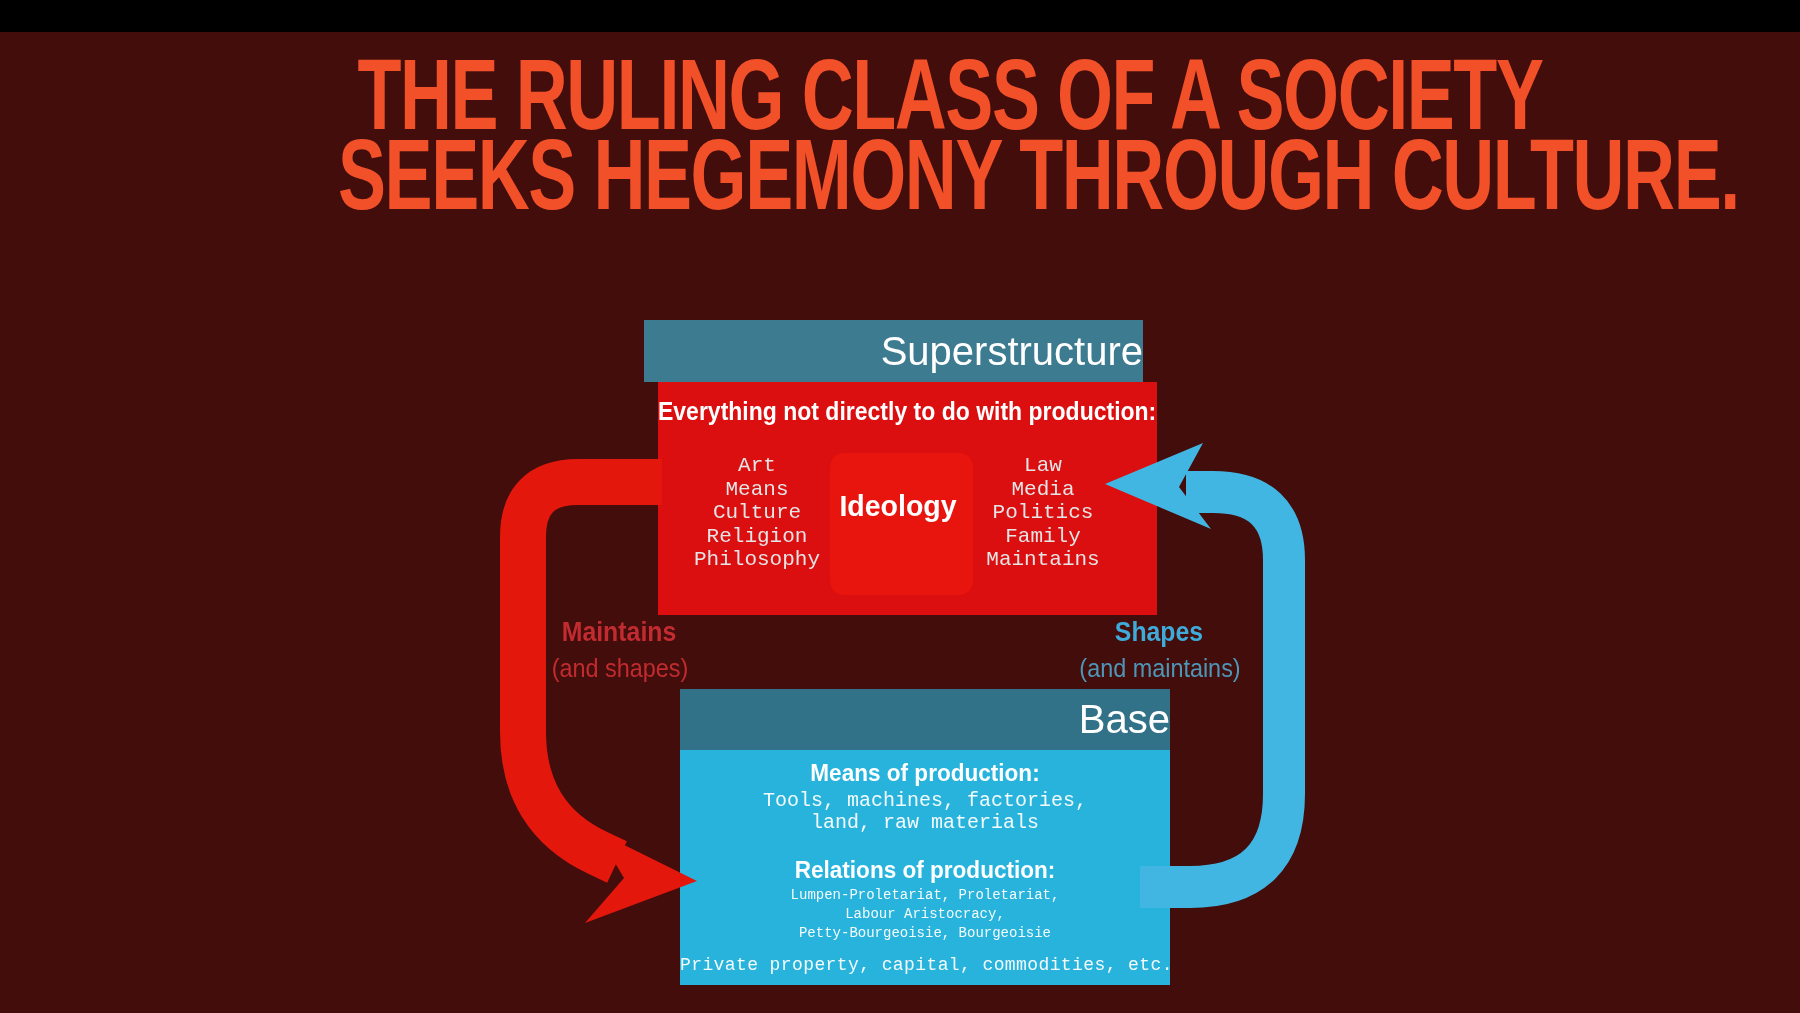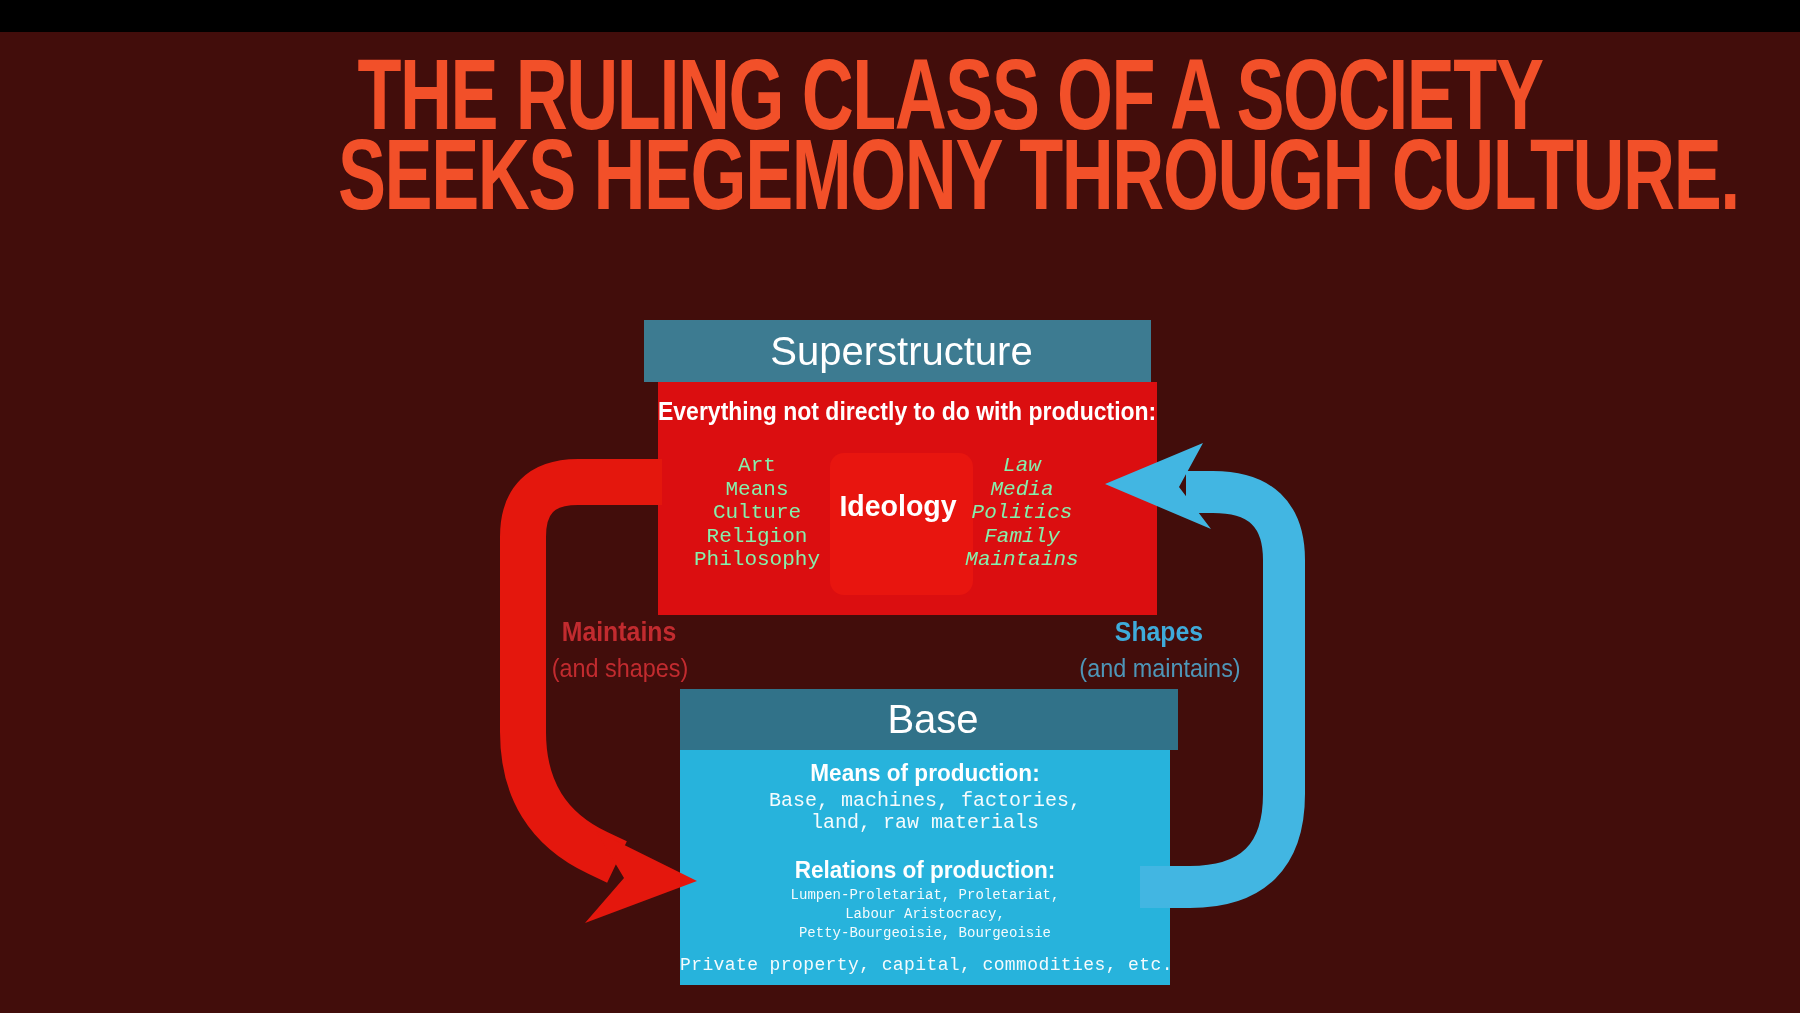--- a/index.html
+++ b/index.html
@@ -20,22 +20,22 @@
   
   .title{
     position:absolute;top:22px;left:100px;width:1700px;text-align:center;
     color:var(--title,#f25029);font-weight:bold;font-size:100px;line-height:80px;
     letter-spacing:-2px;transform:scaleX(.72);transform-origin:50% 0;
     white-space:nowrap;z-index:1;
   }
   
   .box{position:absolute;z-index:2;}
   .box-header{
-    width:100%;color:var(--white-text,#fff);text-align:center;
-    font-size:40px;font-weight:400;letter-spacing:0;padding-left:8px;
+    width:100%;color:var(--white-text,#fff);text-align:right;
+    font-size:40px;font-weight:400;letter-spacing:0;
   }
   .superstructure{left:658px;top:288px;width:499px;height:295px;}
   .superstructure .box-header{
     height:62px;line-height:62px;background:var(--superstructure-header-bg,#3d7b91);
     transform:translateX(-14px);
   }
   .superstructure-body{
     position:relative;width:100%;height:233px;background:var(--superstructure-body-bg,#db0e10);
   }
   .box-subtitle{
@@ -43,24 +43,24 @@
     color:var(--white-text,#fff);font-weight:bold;font-size:25px;line-height:30px;
     transform:translateX(-20px) scaleX(.92);white-space:nowrap;
   }
   .ideology-panel{
     position:absolute;left:172px;top:71px;width:143px;height:142px;
     background:var(--ideology-panel-bg,#e8150f);border-radius:14px;
   }
   .mono{font-family:"Liberation Mono",monospace;}
   .ss-col{
     position:absolute;top:72px;width:160px;text-align:center;
-    color:#86efac;font-size:21px;line-height:23.5px;white-space:nowrap;
+    color:#e5e5e5;font-size:21px;line-height:23.5px;white-space:nowrap;
   }
   .ss-col-left{left:19px;}
-  .ss-col-right{left:284px;font-style:italic;}
+  .ss-col-right{left:305px;}
   .ideology-label{
     position:absolute;left:160px;top:106px;width:160px;text-align:center;
     color:var(--white-text,#fff);font-weight:bold;font-size:30px;line-height:36px;
     transform:scaleX(.95);
   }
   .base{left:680px;top:657px;width:490px;height:296px;}
   .base .box-header{height:61px;line-height:61px;background:var(--base-header-bg,#317289);}
   .base-body{
     position:relative;width:100%;height:235px;background:var(--base-body-bg,#27b3dc);
   }
@@ -127,21 +127,21 @@
       </div>
       <div class="ideology-label">Ideology</div>
     </div>
   </div>
 
   <div class="box base">
     <div class="box-header">Base</div>
     <div class="base-body">
       <div class="base-heading means-heading">Means of production:</div>
       <div class="base-lines means-lines mono">
-        <div>Base, machines, factories,</div>
+        <div>Tools, machines, factories,</div>
         <div>land, raw materials</div>
       </div>
       <div class="base-heading relations-heading">Relations of production:</div>
       <div class="base-lines relations-lines mono">
         <div>Lumpen-Proletariat, Proletariat,</div>
         <div>Labour Aristocracy,</div>
         <div>Petty-Bourgeoisie, Bourgeoisie</div>
       </div>
       <div class="base-lines base-footer mono">Private property, capital, commodities, etc.</div>
     </div>

